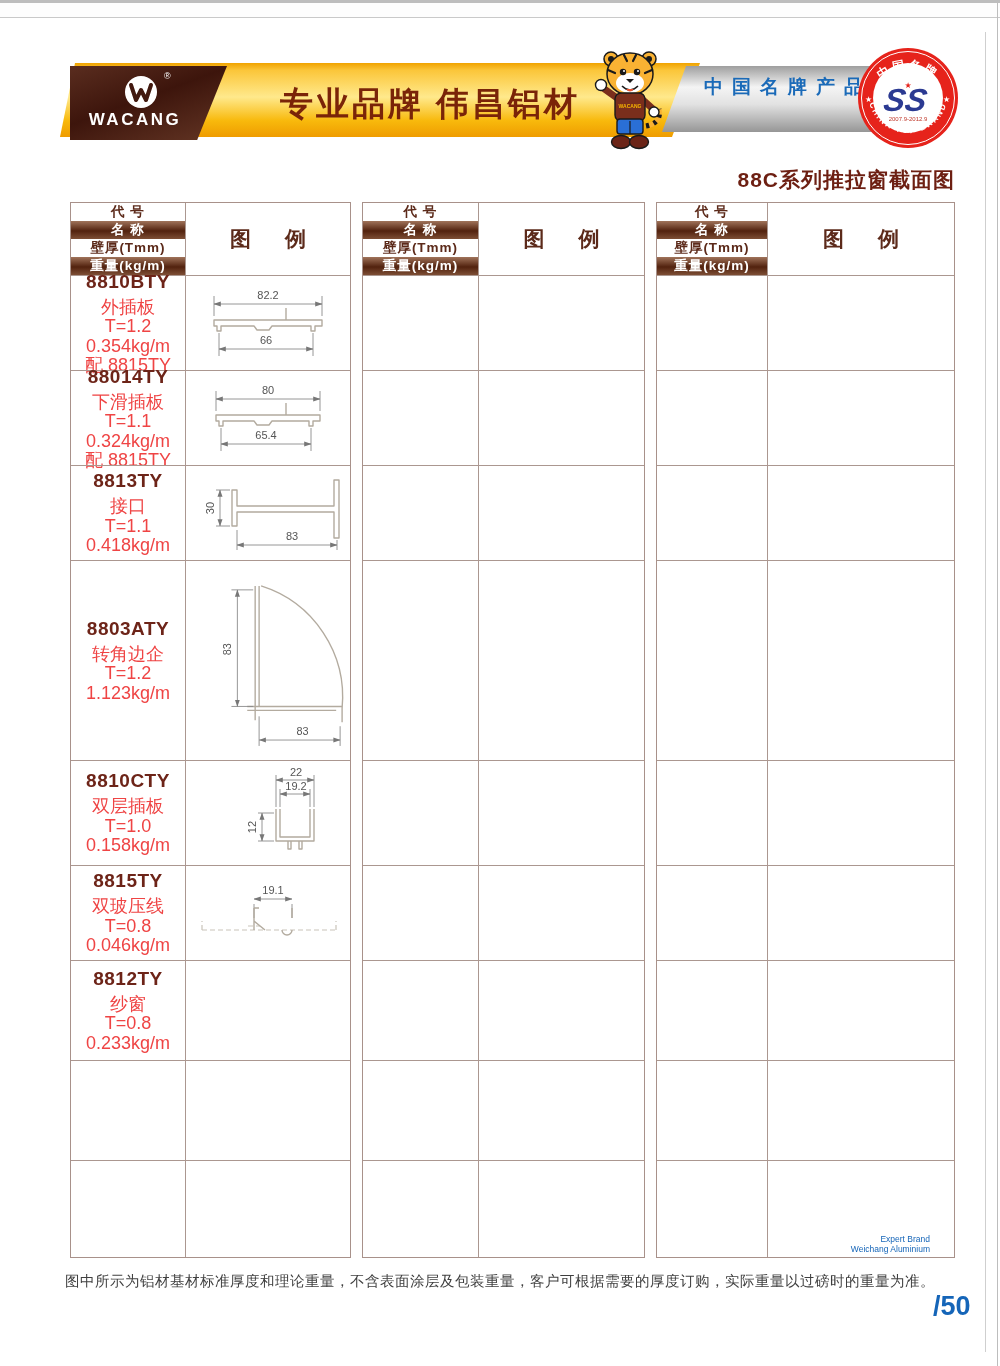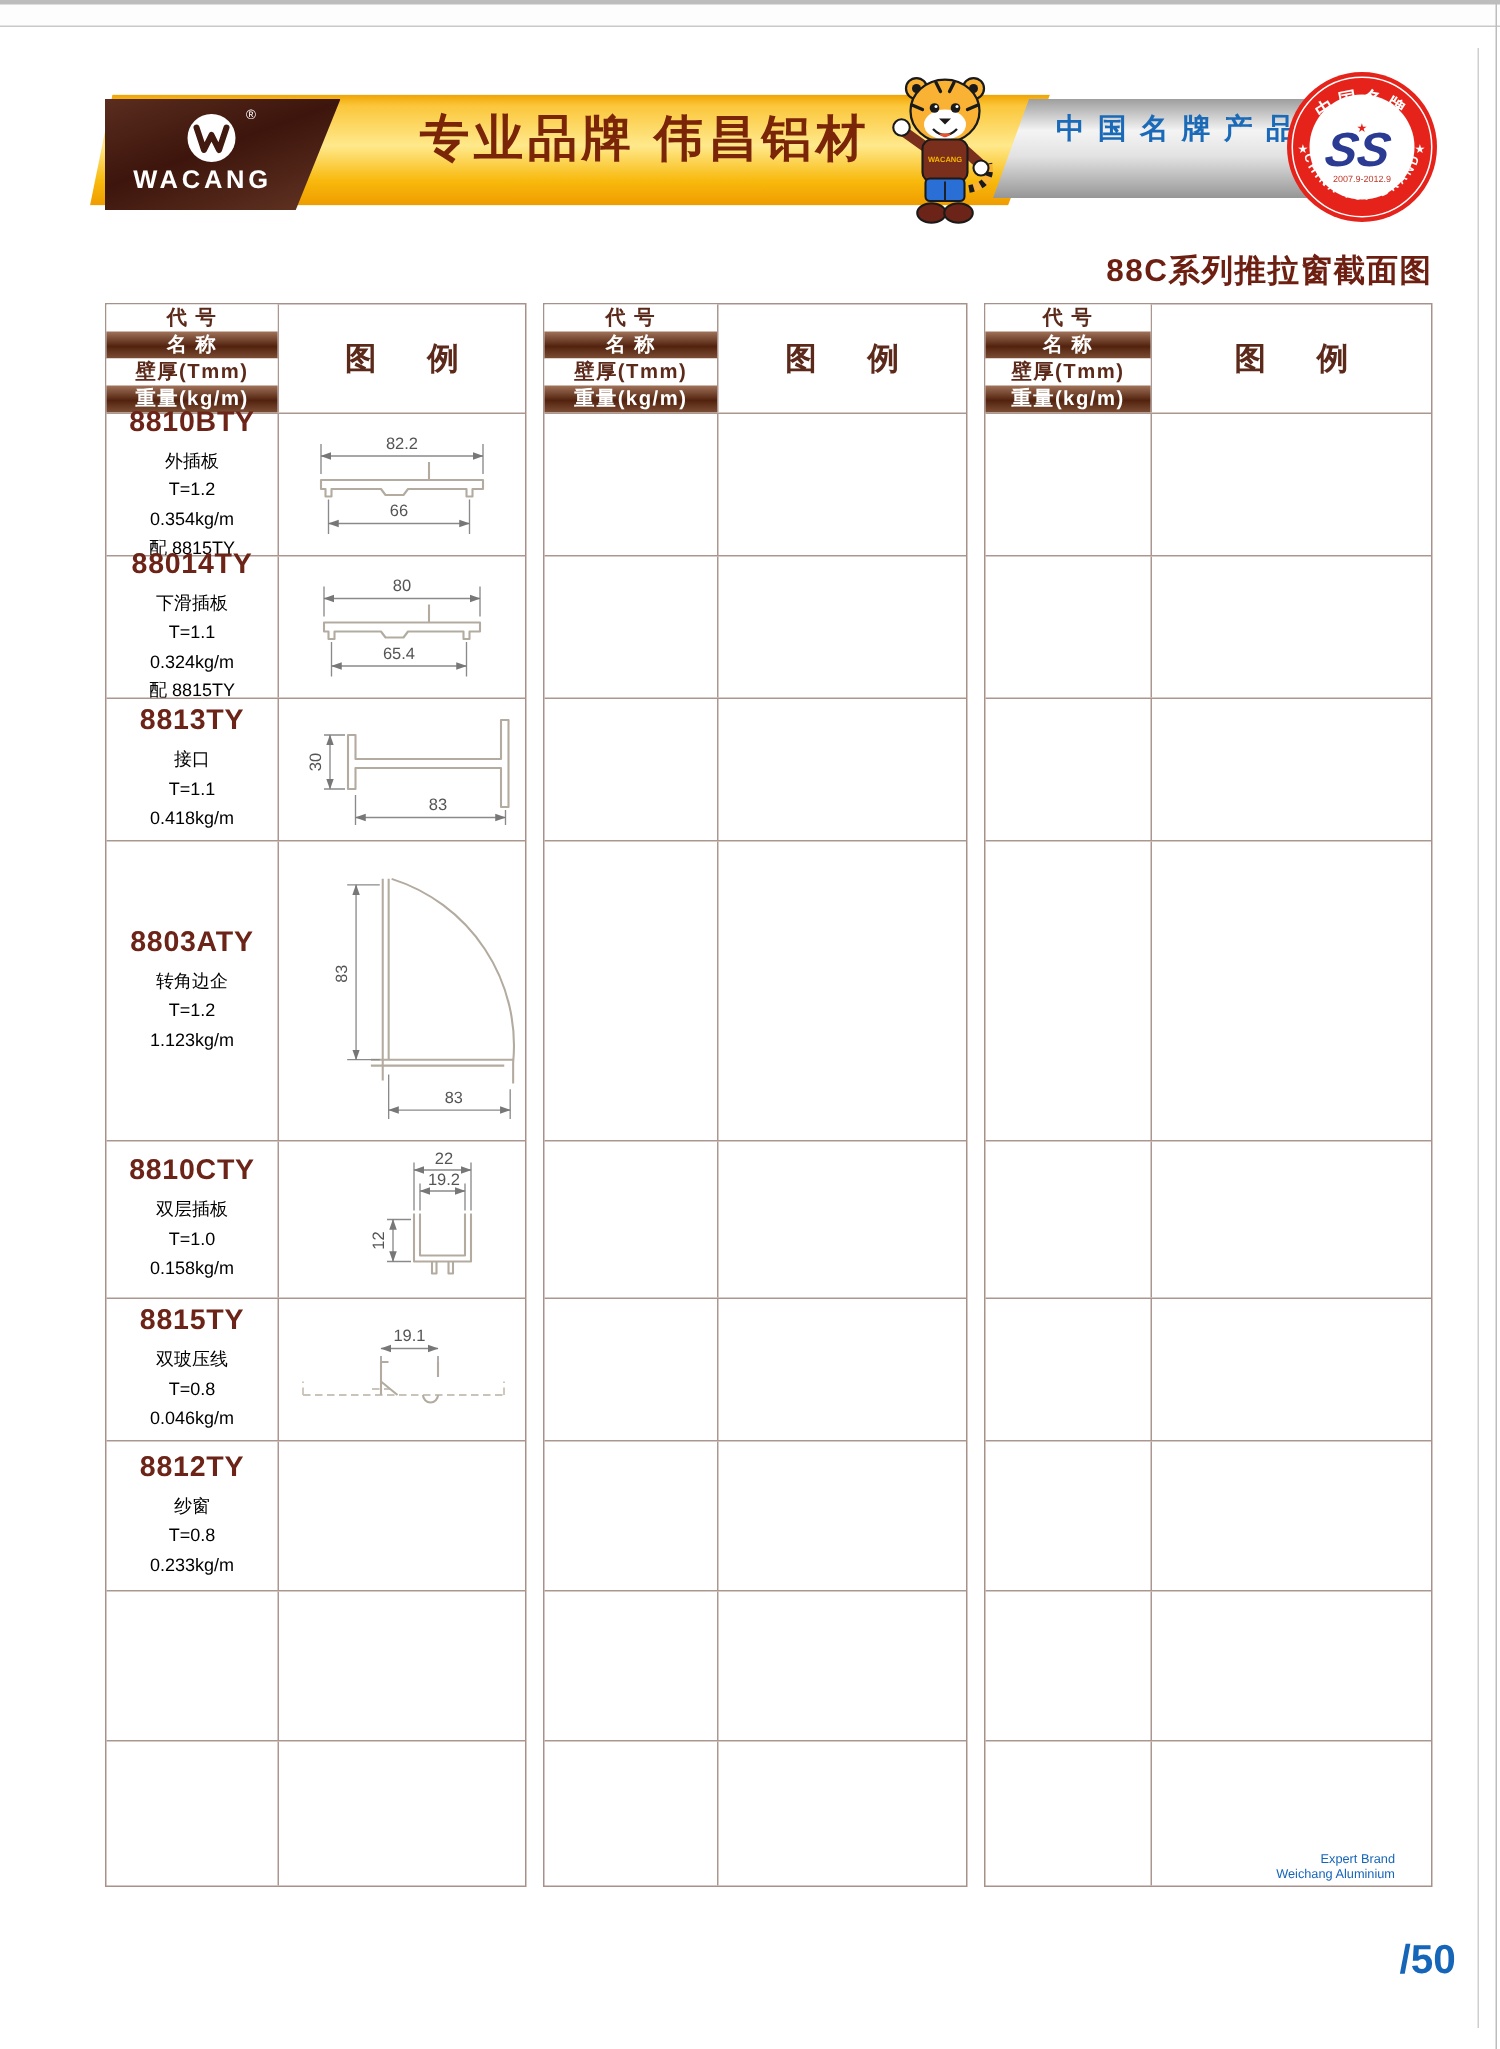--- a/index.html
+++ b/index.html
@@ -10,21 +10,21 @@
   .scan-top{position:absolute;left:0;top:0;width:1000px;height:14px;
             border-top:3px solid #bdbdbd;border-bottom:1px solid #c9c9c9;background:#fdfdfd;}
   .scan-right1{position:absolute;left:985px;top:32px;width:1px;height:1320px;background:#cfcfcf;}
   .scan-right2{position:absolute;left:997px;top:0;width:1px;height:1366px;background:#bdbdbd;}
 
   
   .banner-yellow{position:absolute;left:60px;top:63px;width:640px;height:74px;
     background:linear-gradient(180deg,#f0a300 0%,#fbc63a 10%,#ffe98c 46%,#f8b90c 78%,#ef9c00 100%);
     clip-path:polygon(15px 0,100% 0,612px 100%,0 100%);}
   .banner-yellow .txt{margin-left:155px;width:430px;text-align:center;}
-  .banner-title{font-size:33px;font-weight:bold;color:#7a2408;letter-spacing:3px;margin-top:7px;}
+  .banner-title{font-size:33px;font-weight:bold;color:#7a2408;letter-spacing:3px;margin-top:19px;}
   .banner-sub{font-size:14.5px;font-weight:bold;color:#8a2d05;letter-spacing:1.2px;margin-top:3px;}
   .banner-gray{position:absolute;left:658px;top:66px;width:282px;height:66px;
     background:linear-gradient(180deg,#9e9e9e 0%,#f4f4f4 32%,#e2e2e2 58%,#969696 100%);
     clip-path:polygon(28px 0,100% 0,100% 100%,4px 100%);}
   .honor{margin:7px 0 0 46px;color:#1a6ab8;font-size:19px;font-weight:bold;
          letter-spacing:9px;line-height:27px;white-space:nowrap;}
   .logo-block{position:absolute;left:70px;top:66px;width:157px;height:74px;
     background:linear-gradient(160deg,#5a2d1f 0%,#3d150c 45%,#63352ا 100%);
     background:linear-gradient(160deg,#5a2d1f 0%,#3d150c 45%,#633524 100%);
     clip-path:polygon(0 0,100% 0,81% 100%,0 100%);color:#fff;}
@@ -47,21 +47,21 @@
         display:flex;flex-direction:column;align-items:center;justify-content:center;flex-shrink:0;}
   .dcol{flex:1;display:flex;align-items:center;justify-content:center;overflow:hidden;}
   .thead{height:72px;}
   .thead .lcol{padding:0;}
   .hbar{width:100%;flex:1;display:flex;align-items:center;justify-content:center;
         font-weight:bold;font-size:13.5px;letter-spacing:1px;}
   .hbar.light{color:#5c2a1a;background:#fff;}
   .hbar.dark{color:#fff;background:linear-gradient(180deg,#a0735a 0%,#52220e 55%,#7d4e35 100%);}
   .dhead{font-size:21px;font-weight:bold;color:#5c2a1a;letter-spacing:14px;text-indent:14px;}
   .code{font-weight:bold;font-size:19px;color:#6d2418;margin-bottom:5px;letter-spacing:.5px;}
-  .spec{font-size:12px;color:#000000;line-height:19.5px;}
+  .spec{font-size:18px;color:#ef4444;line-height:19.5px;}
 
   
   .prof{fill:none;stroke:#b3ab9f;stroke-width:1.4;stroke-linejoin:round;}
   .dim{stroke:#8a8a8a;stroke-width:.9;fill:none;}
   .dsh{stroke:#c9c3b9;stroke-width:1.2;fill:none;stroke-dasharray:5,3;}
   .dimt{font-size:11px;fill:#555;font-family:"Liberation Sans",sans-serif;}
 
   .foot-note{position:absolute;left:0;top:1272px;width:1000px;text-align:center;
              font-size:14.5px;color:#3f3f3f;letter-spacing:.5px;}
   .brandbox{position:absolute;left:790px;top:1234px;width:140px;text-align:right;
@@ -409,19 +409,20 @@
     <div class="trow" style="height:100px">
         <div class="lcol"></div>
         <div class="dcol"></div>
       </div>
     <div class="trow" style="height:97px">
         <div class="lcol"></div>
         <div class="dcol"></div>
       </div>
   </div>
 
+  <div class="foot-note">图中所示为铝材基材标准厚度和理论重量，不含表面涂层及包装重量，客户可根据需要的厚度订购，实际重量以过磅时的重量为准。</div>
   <div class="brandbox">
     <div>Expert Brand</div>
     <div>Weichang Aluminium</div>
   </div>
   <div class="pagenum">/50</div>
 
 </div>
 
 </body></html>

